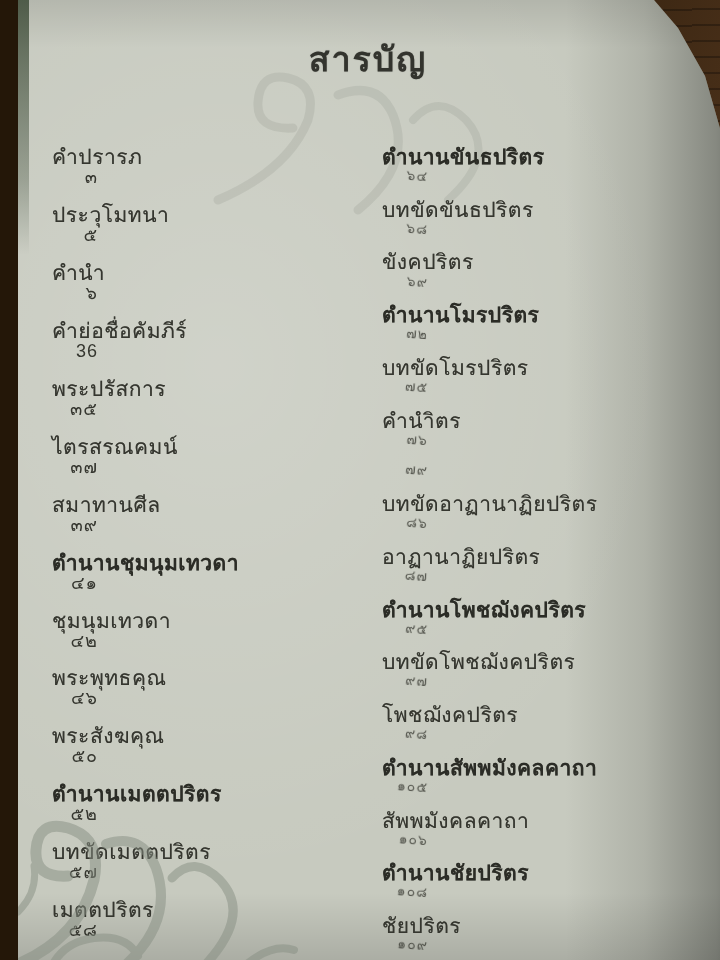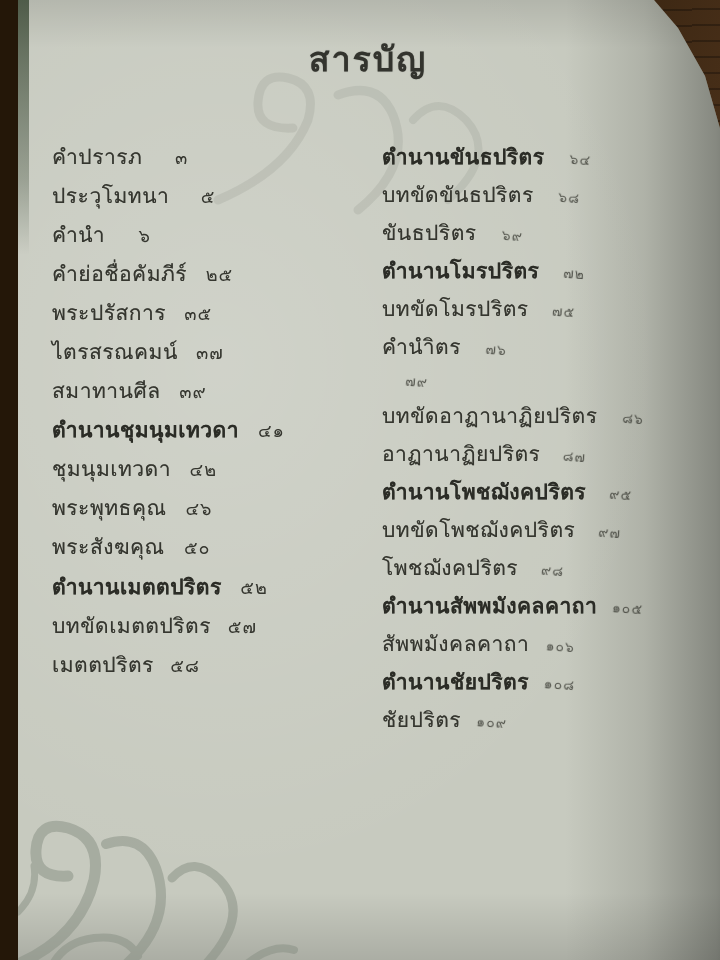--- a/index.html
+++ b/index.html
@@ -48,22 +48,22 @@
     text-align:center;font-size:34px;font-weight:bold;color:#33342e;
     letter-spacing:2px;
     text-shadow:0 0 1px rgba(60,60,55,.4);
   }
 
   .col{position:absolute;top:146px;}
   .col-left{left:34px;width:324px;}
   .col-right{left:364px;width:306px;}
 
   .toc-row{
-    display:flex;justify-content:flex-start;align-items:baseline;
-    margin-bottom:17px;color:#35362f;font-size:21px;line-height:1.05;
+    display:flex;justify-content:center;align-items:baseline;
+    margin-bottom:17px;color:#35362f;font-size:21px;line-height:1.05;flex-direction:column;
   }
   .toc-row.gap{margin-top:15px;}
   .toc-row.bold .lbl{font-weight:bold;color:#2b2c26;}
   .lbl{letter-spacing:.5px;text-shadow:0 0 .6px rgba(53,54,47,.55);}
   .pg{font-size:18px;min-width:46px;text-align:right;letter-spacing:1px;}
 
   
   .col-right .toc-row{margin-bottom:16px;}
   .col-right .pg{
     font-size:14px;opacity:.78;filter:blur(.7px);
@@ -99,21 +99,21 @@
         </div>
 
         <div class="toc-row">
           <span class="lbl">คำนำ</span>
           <span class="pg">๖</span>
         </div>
 
 
         <div class="toc-row">
           <span class="lbl">คำย่อชื่อคัมภีร์</span>
-          <span class="pg">๒๕</span>
+          <span class="pg">36</span>
         </div>
 
         <div class="toc-row gap">
           <span class="lbl">พระปรัสการ</span>
           <span class="pg">๓๕</span>
         </div>
 
         <div class="toc-row">
           <span class="lbl">ไตรสรณคมน์</span>
           <span class="pg">๓๗</span>
@@ -167,21 +167,21 @@
           <span class="lbl">ตำนานขันธปริตร</span>
           <span class="pg">๖๔</span>
         </div>
 
         <div class="toc-row">
           <span class="lbl">บทขัดขันธปริตร</span>
           <span class="pg">๖๘</span>
         </div>
 
         <div class="toc-row">
-          <span class="lbl">ขันธปริตร</span>
+          <span class="lbl">ขังคปริตร</span>
           <span class="pg">๖๙</span>
         </div>
 
         <div class="toc-row bold gap">
           <span class="lbl">ตำนานโมรปริตร</span>
           <span class="pg">๗๒</span>
         </div>
 
         <div class="toc-row">
           <span class="lbl">บทขัดโมรปริตร</span>

